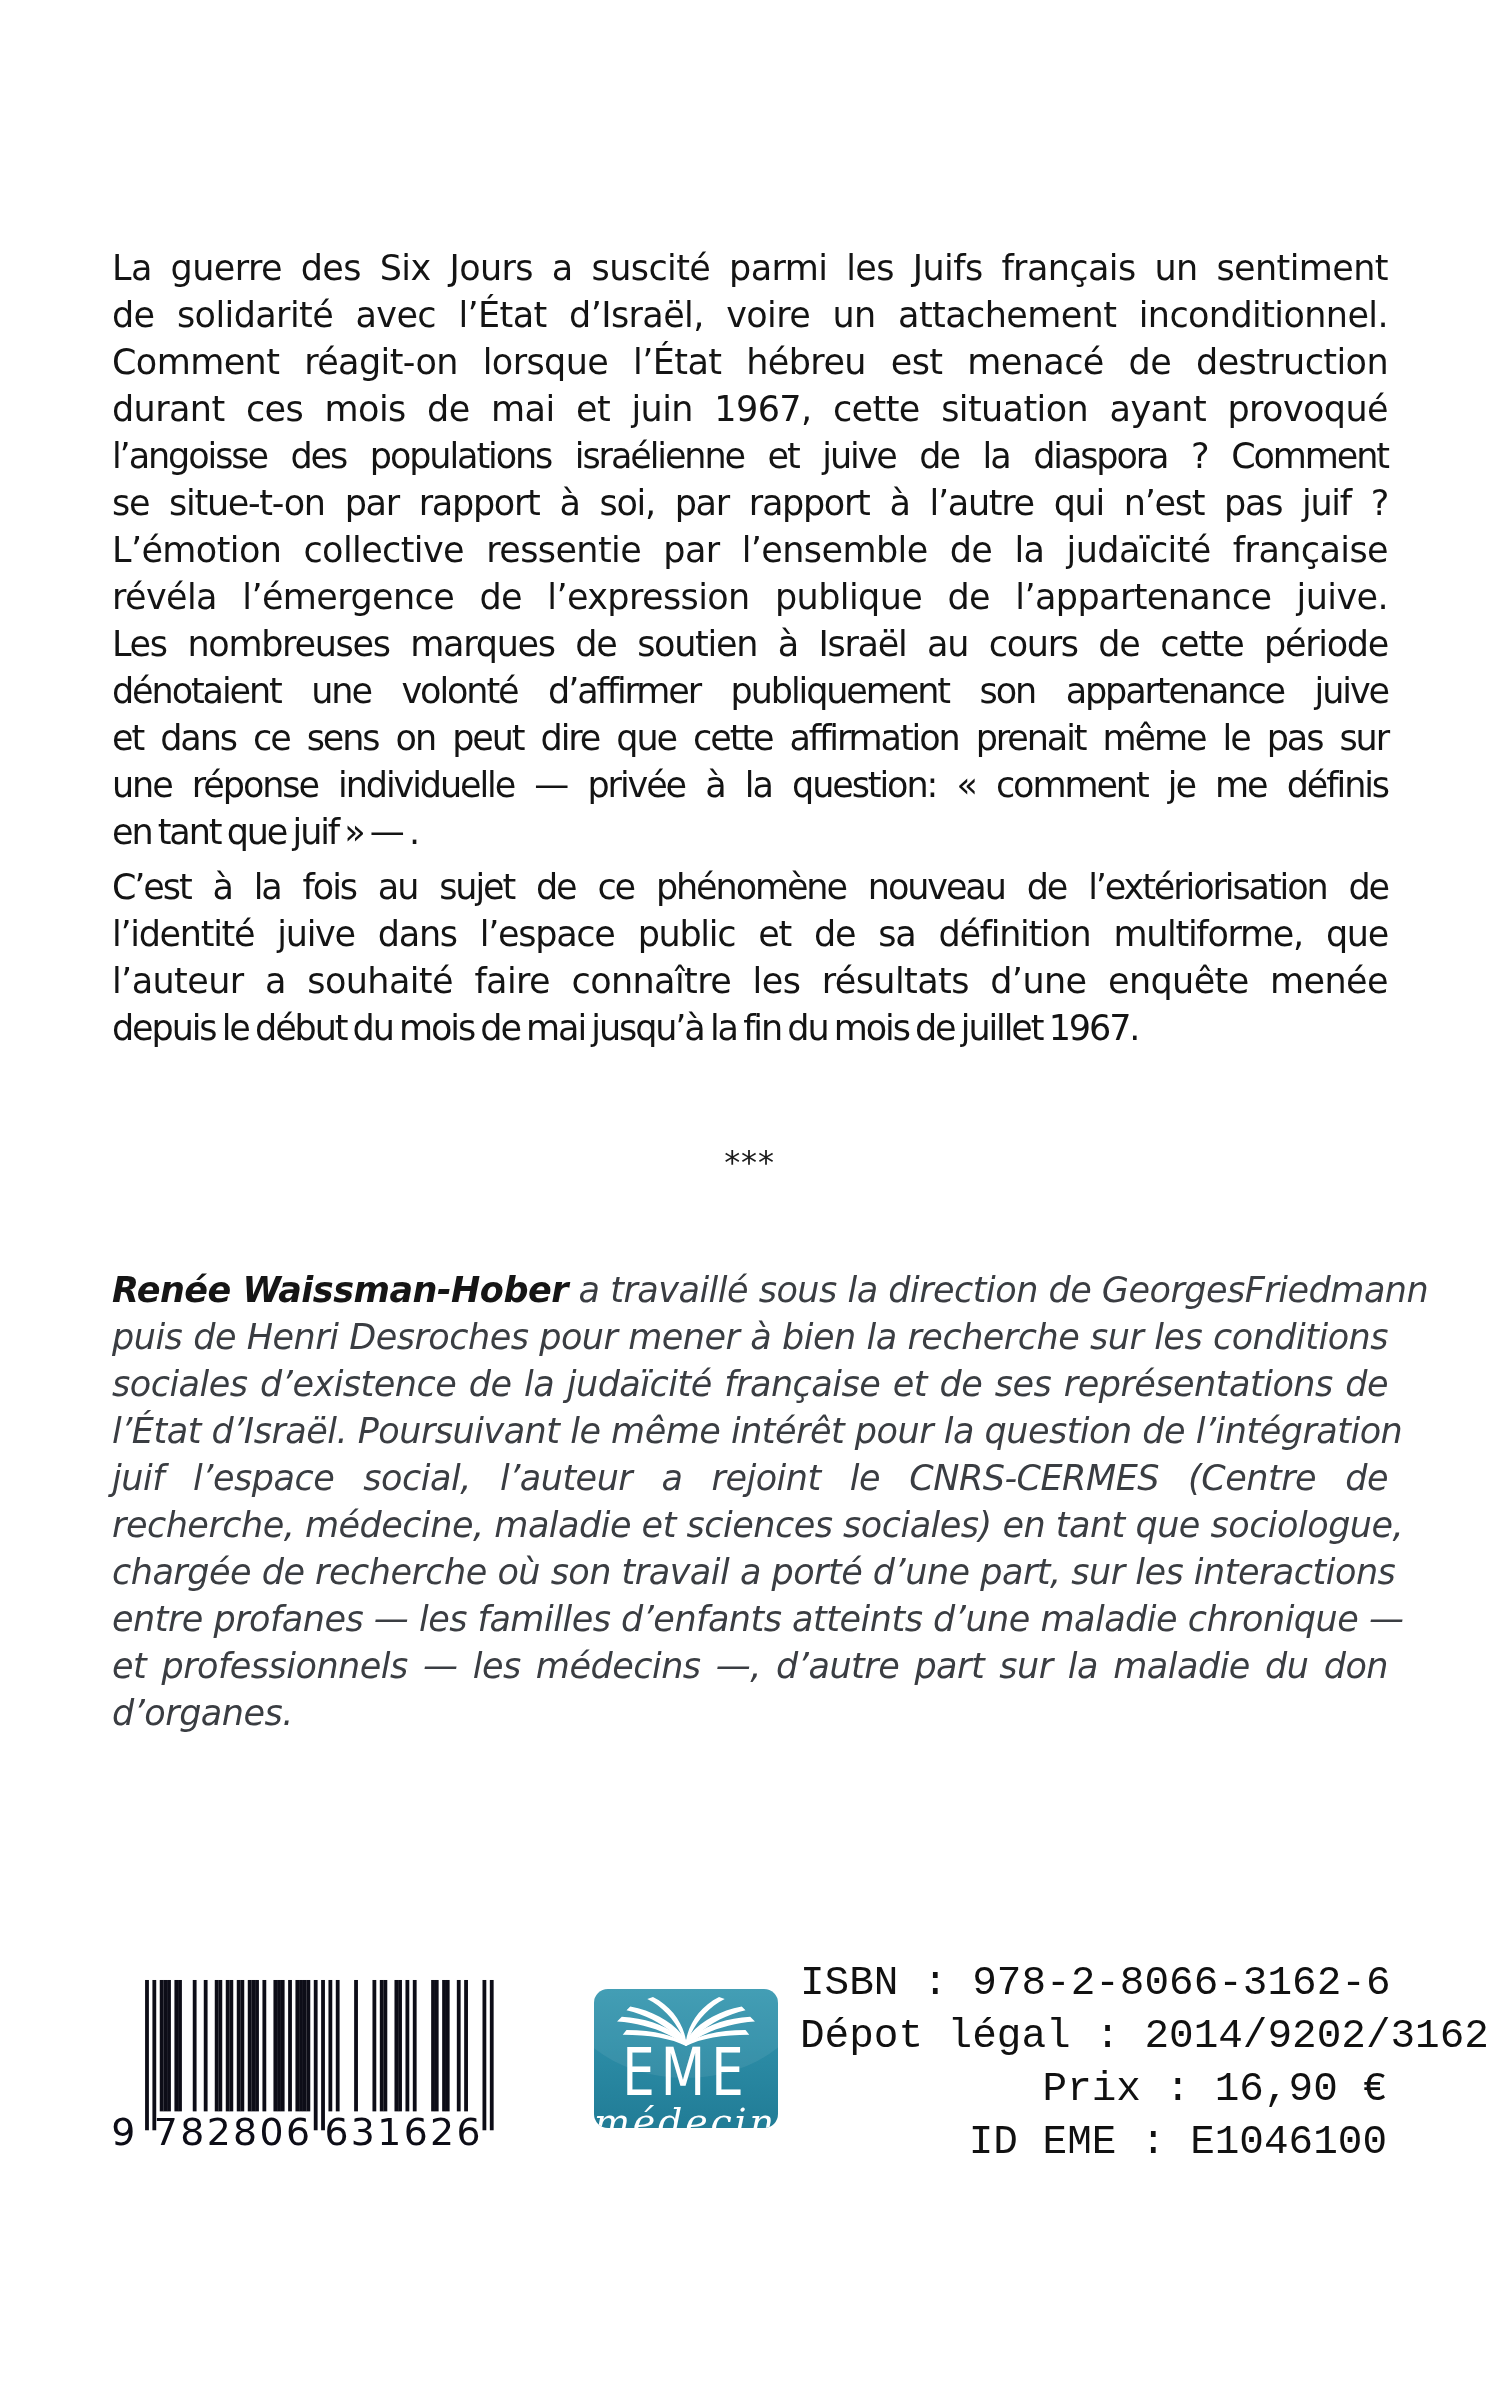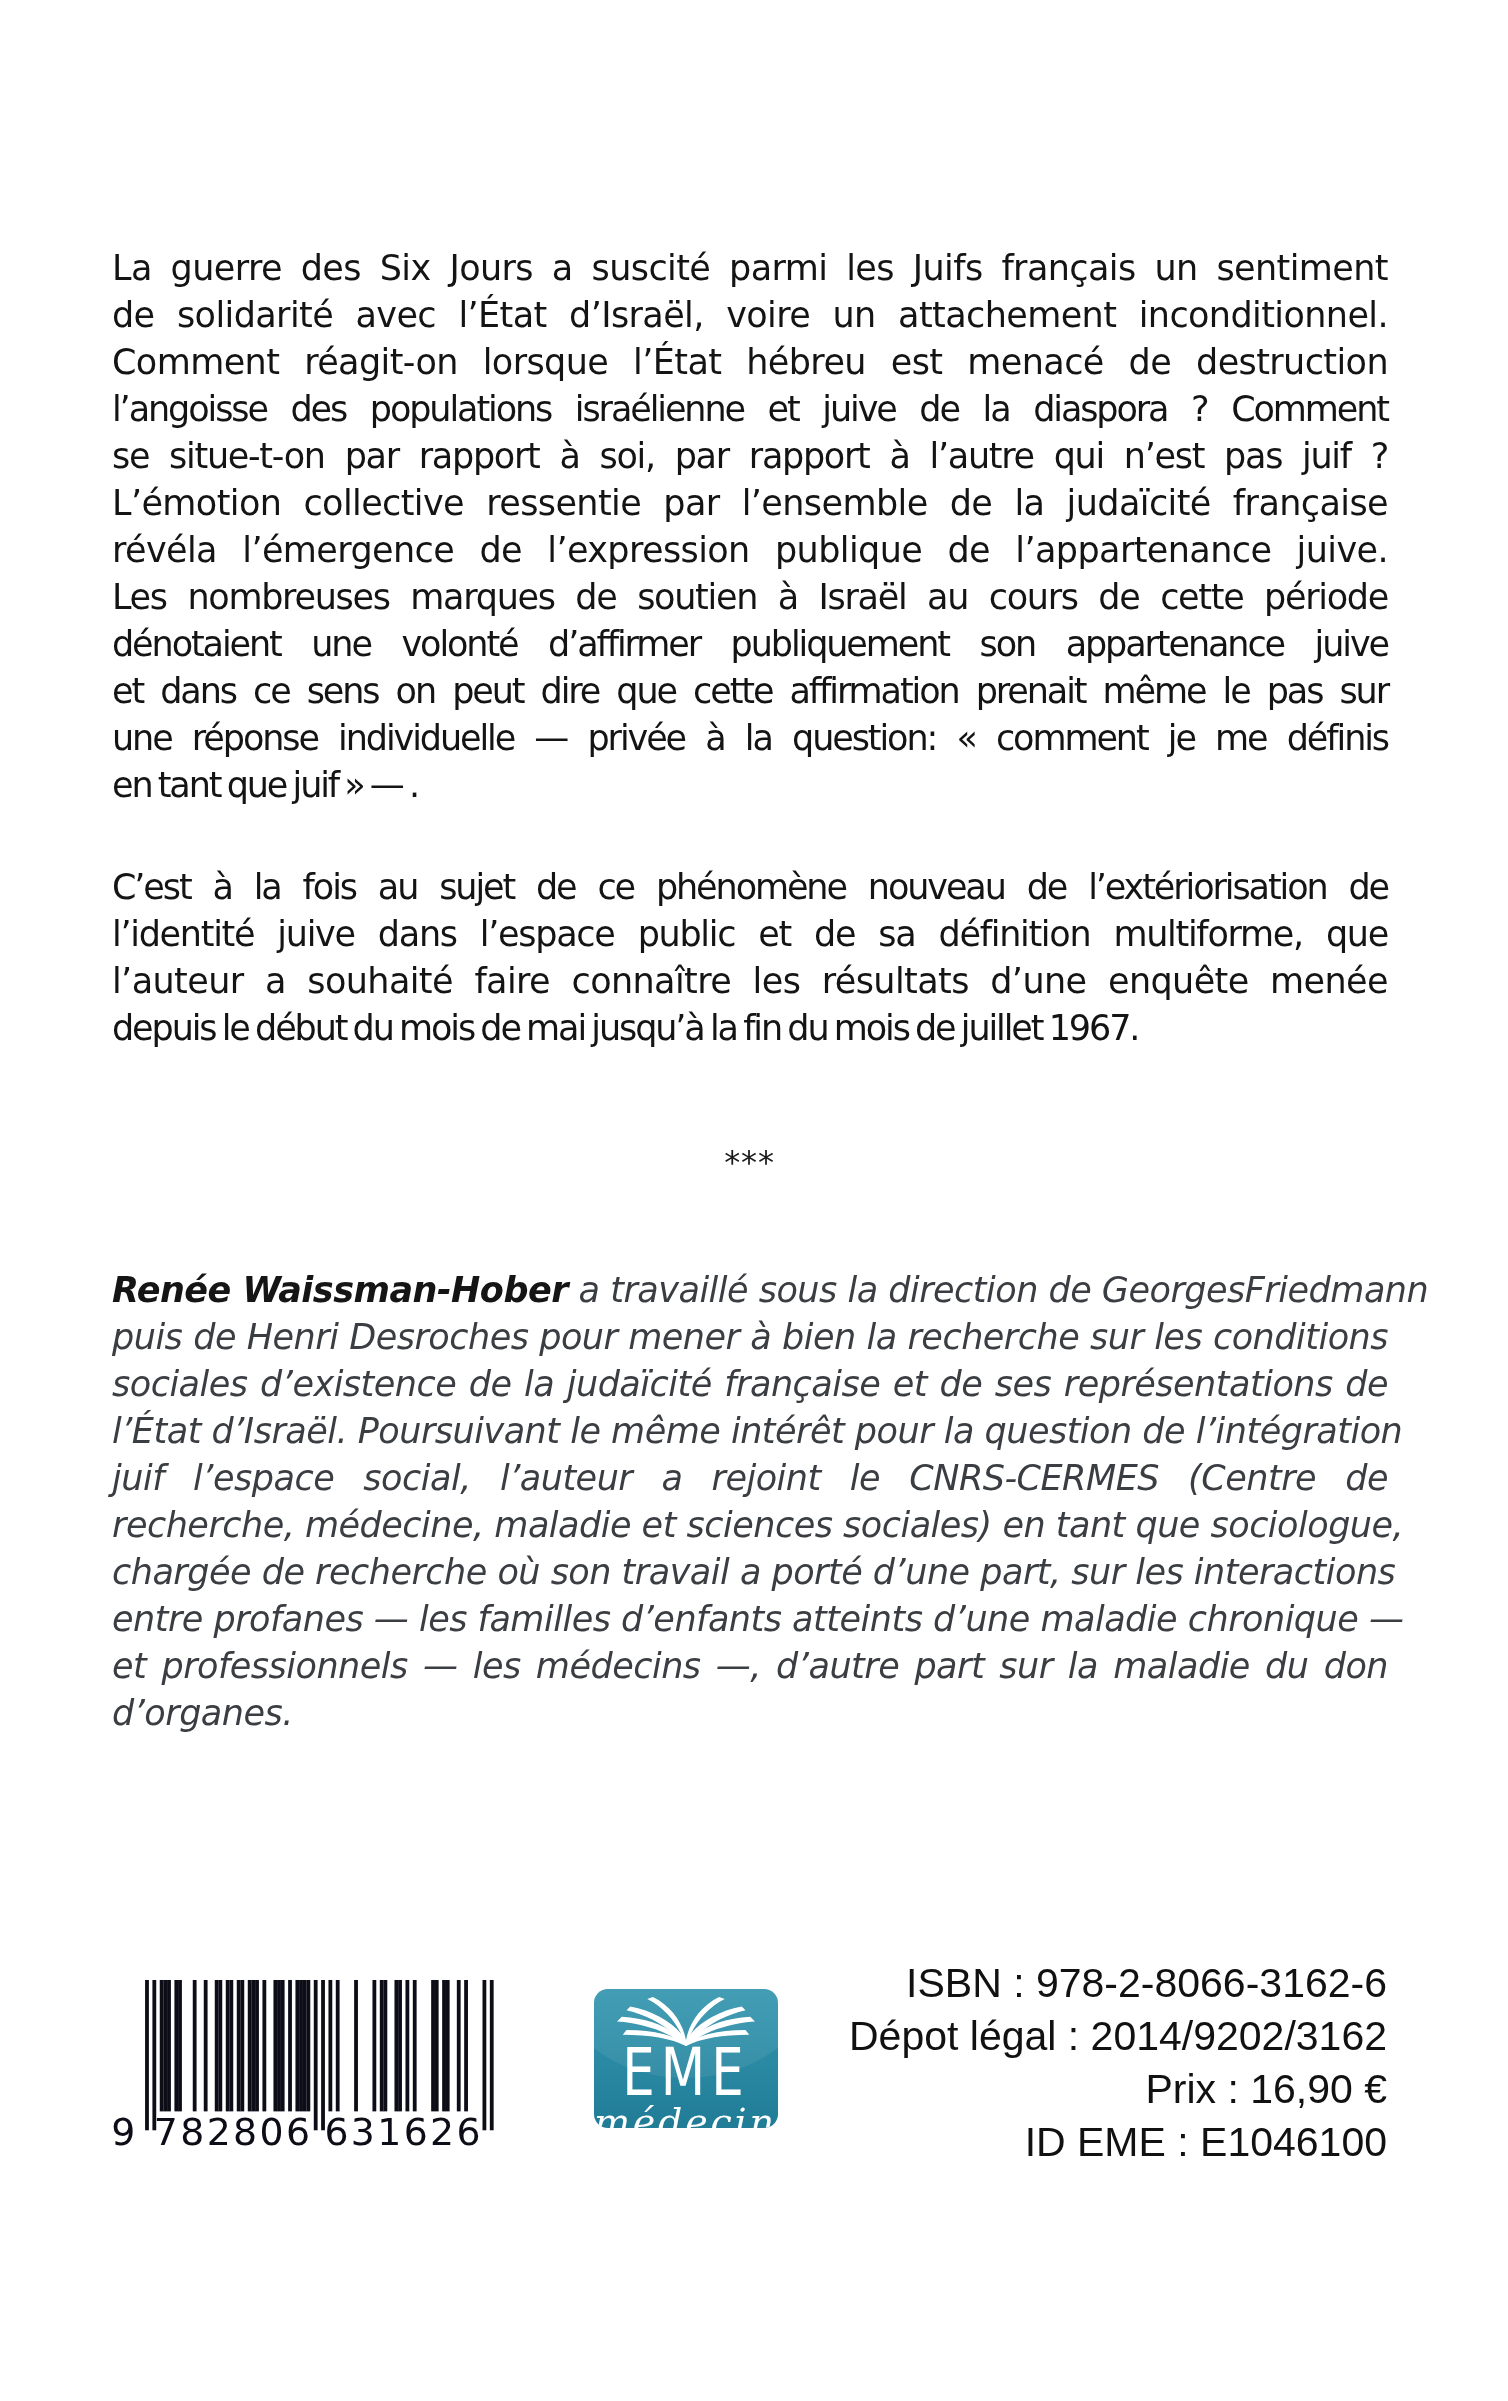--- a/index.html
+++ b/index.html
@@ -57,34 +57,35 @@
   .logo .script {
     position: absolute; left: 0; width: 184px; top: 112px; height: 42px;
     text-align: center; color: #fff;
     font-family: "DejaVu Serif", serif; font-style: italic;
     font-size: 38px; line-height: 42px; letter-spacing: 2.8px;
   }
 
   
   .legal {
     position: absolute; right: 121px; top: 1957px; width: 587px;
-    text-align: right; font-family: Liberation Sans, sans-serif;
+    text-align: right; font-family: Liberation Mono, monospace;
     font-size: 41px; color: #111; line-height: 53px;
   }
   .legal div { white-space: nowrap; }
 </style>
 </head>
 <body>
 
 <div class="page">
 
   <div class="block" id="para1">
     <span class="line">La guerre des Six Jours a suscité parmi les Juifs français un sentiment</span>
     <span class="line">de solidarité avec l’État d’Israël, voire un attachement inconditionnel.</span>
     <span class="line">Comment réagit-on lorsque l’État hébreu est menacé de destruction</span>
+    <span class="line">durant ces mois de mai et juin 1967, cette situation ayant provoqué</span>
     <span class="line condensed">l’angoisse des  populations israélienne et juive de la diaspora ? Comment</span>
     <span class="line semi">se situe-t-on par rapport à soi, par rapport à l’autre qui n’est pas juif ?</span>
     <span class="line">L’émotion collective ressentie par l’ensemble de la judaïcité française</span>
     <span class="line">révéla l’émergence de l’expression publique de l’appartenance juive.</span>
     <span class="line semi">Les nombreuses marques de soutien à Israël au cours de cette période</span>
     <span class="line condensed">dénotaient une volonté d’affirmer publiquement son appartenance juive</span>
     <span class="line condensed">et dans ce sens on peut dire que cette affirmation prenait même le pas sur</span>
     <span class="line condensed">une réponse individuelle — privée à la question: « comment je me définis</span>
     <span class="line condensed last">en tant que juif » — .</span>
   </div>

